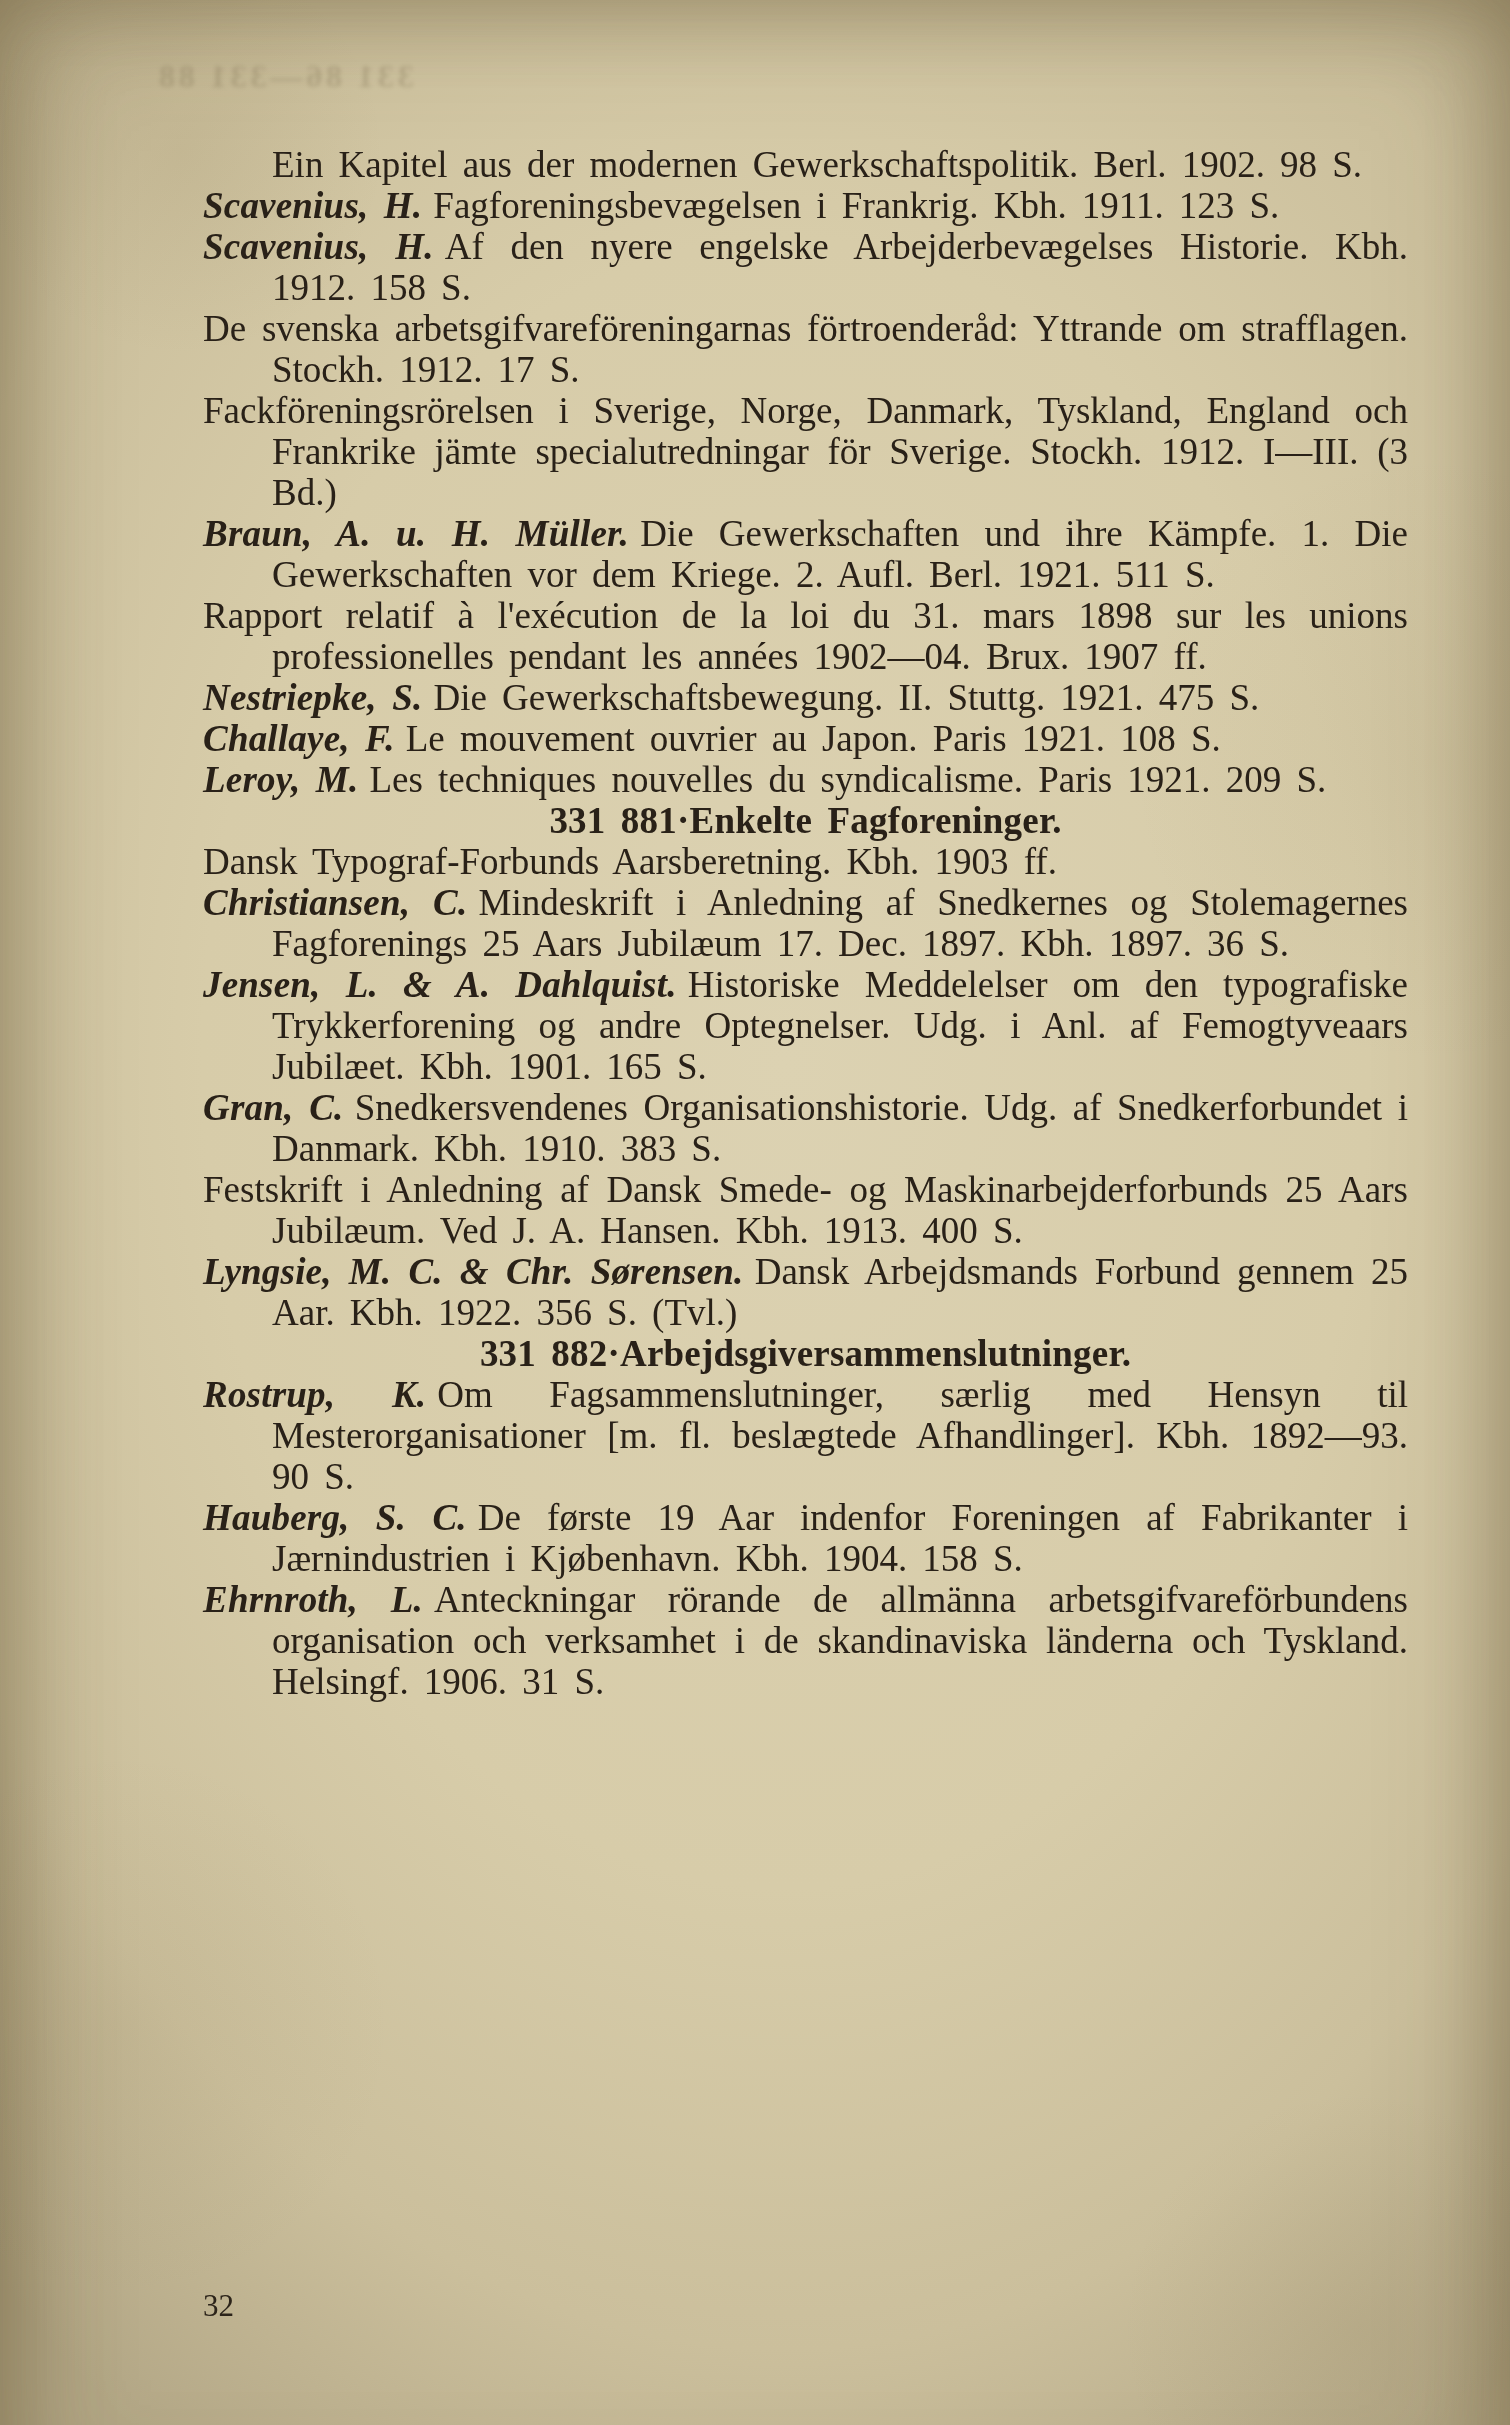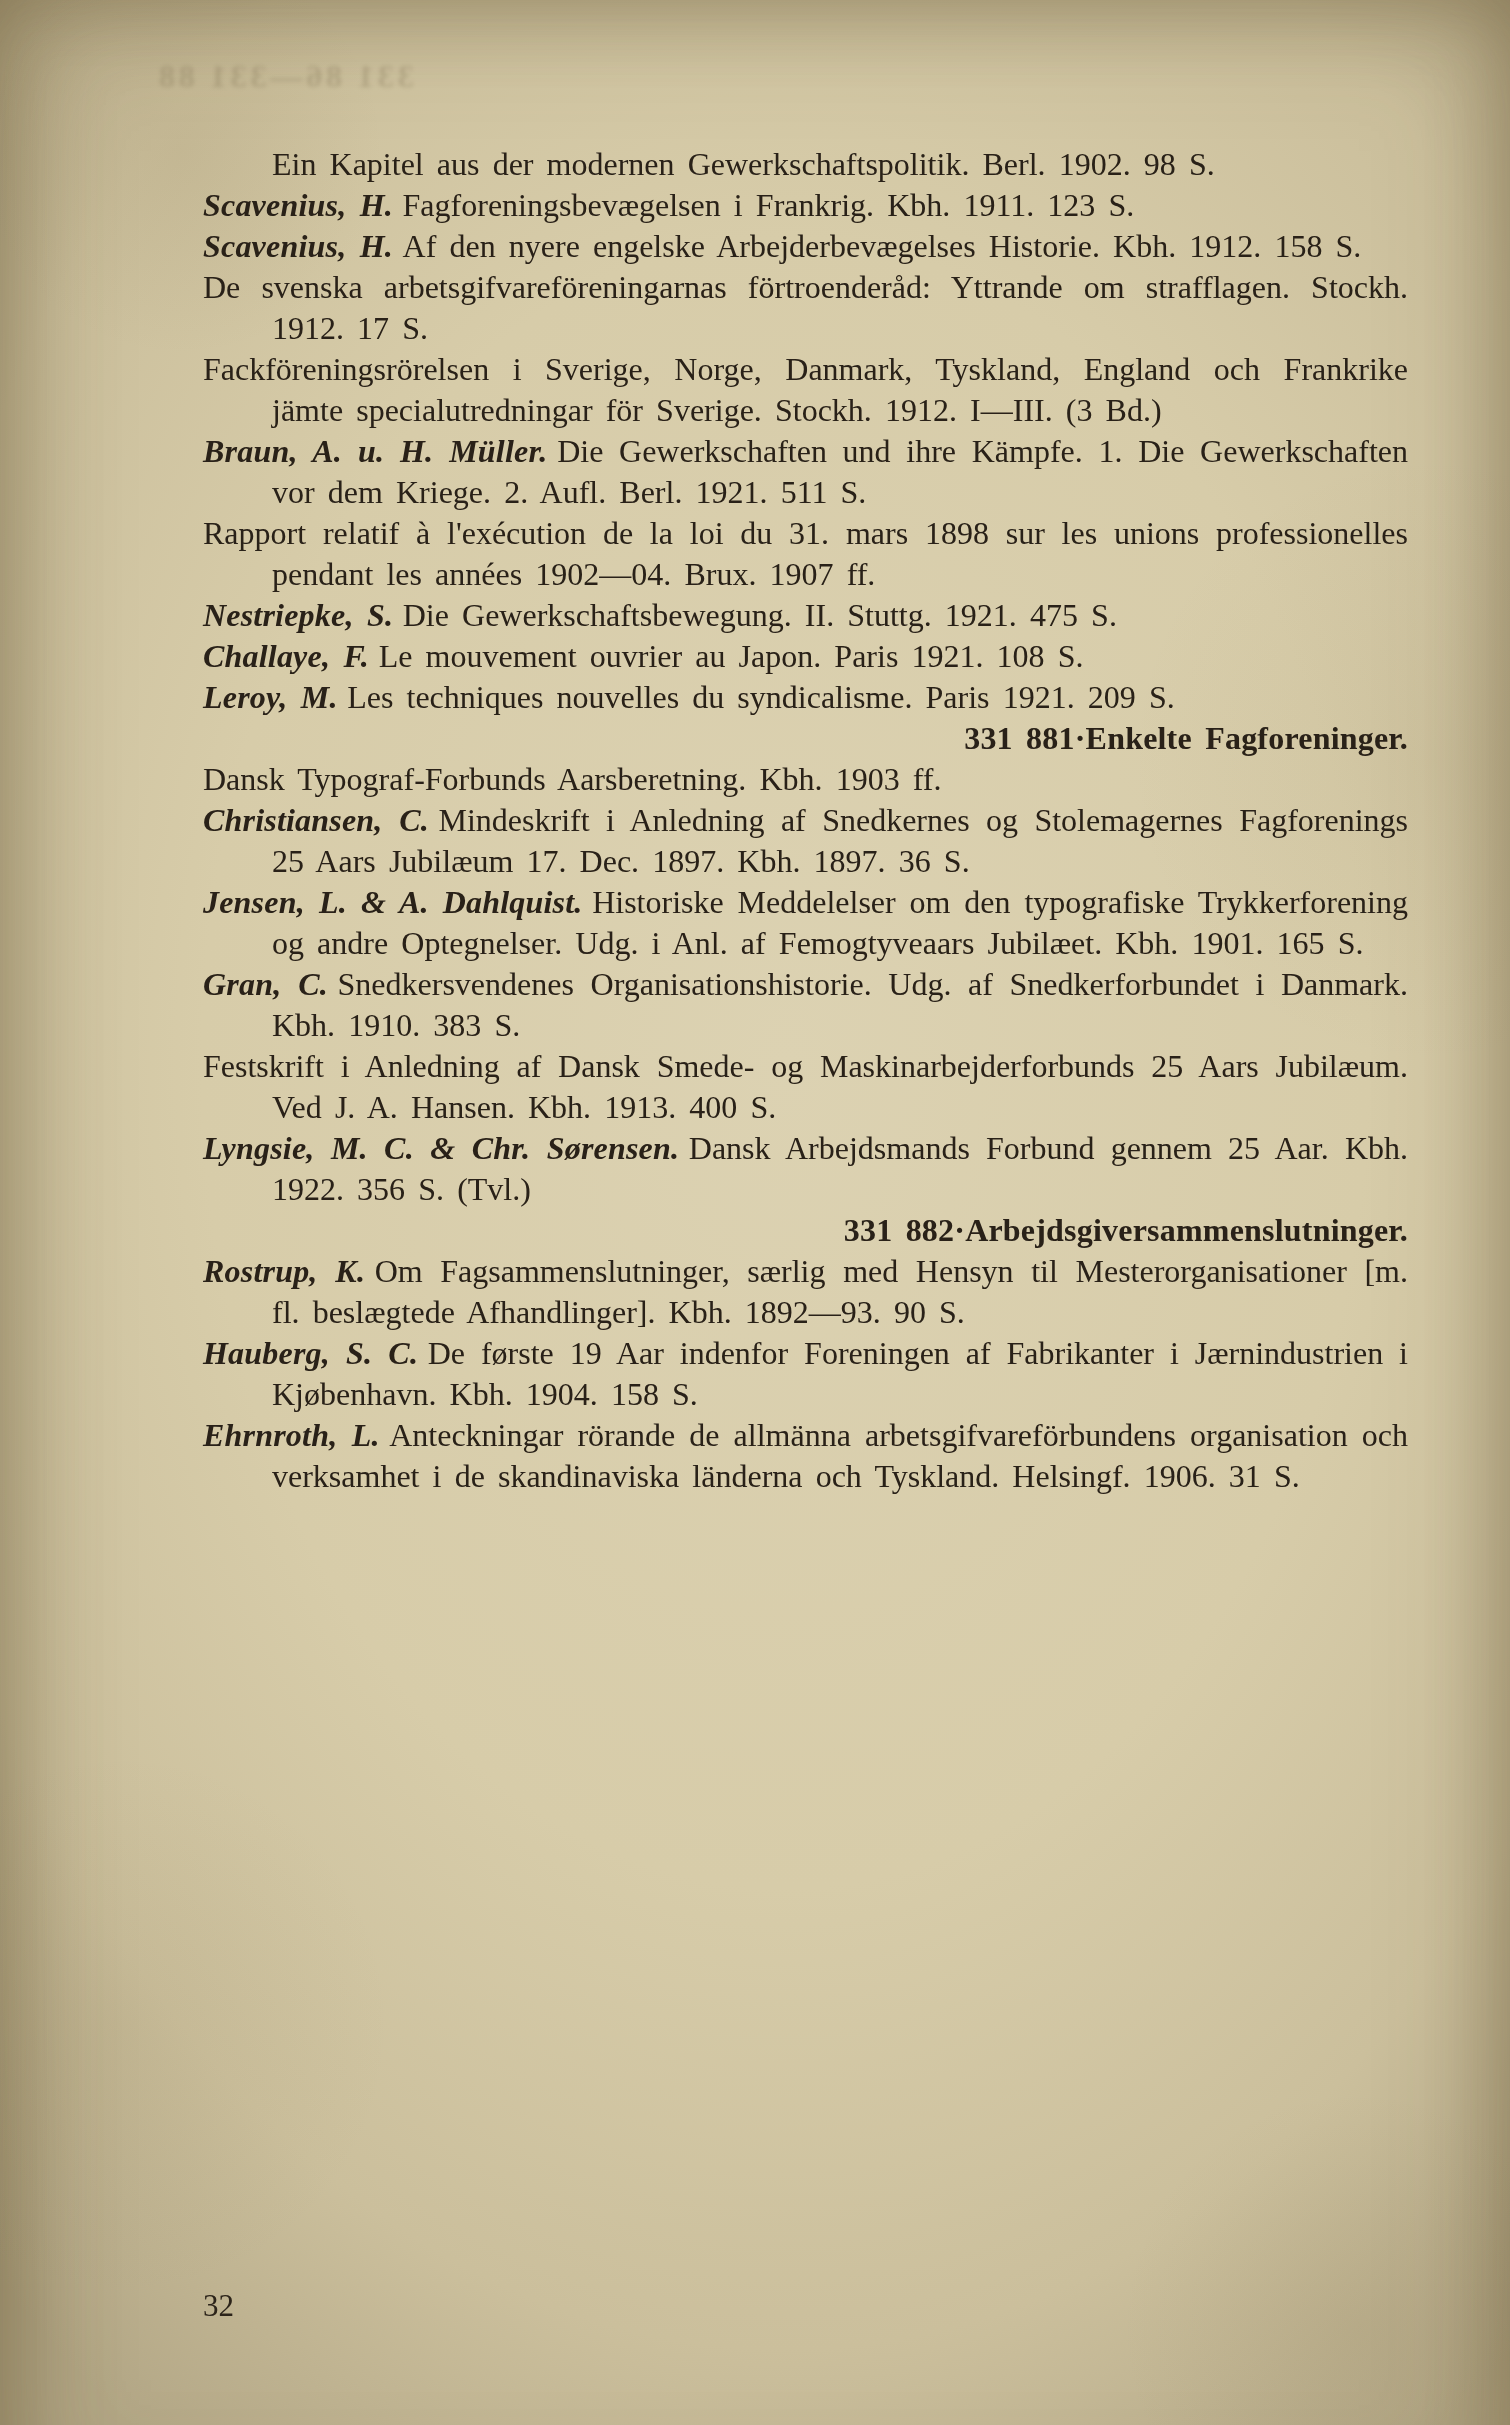--- a/index.html
+++ b/index.html
@@ -41,42 +41,42 @@
     color: #8a7d5d;
     opacity: 0.38;
     filter: blur(1.9px);
     pointer-events: none;
   }
   .content {
     position: absolute;
     top: 144px;
     left: 203px;
     width: 1205px;
-    font-size: 32px;
+    font-size: 37px;
     line-height: 41px;
     text-align: justify;
     word-spacing: 0.16em;
   }
   p.entry {
     margin: 0;
     padding-left: 69px;
     text-indent: -69px;
   }
   p.entry.cont {
     text-indent: 0;
   }
   .author {
     font-weight: bold;
     margin-right: 0.30em;
     letter-spacing: 0.2px;
     font-style: italic;
   }
   .section-heading {
     display: flex;
-    justify-content: flex-end;
+    justify-content: center;
     font-weight: bold;
     letter-spacing: 0.2px;
   }
   .sec-num { white-space: nowrap; }
   .sec-title { white-space: nowrap; }
   .page-number {
     position: absolute;
     top: 2288px;
     left: 203px;
     width: 1205px;

